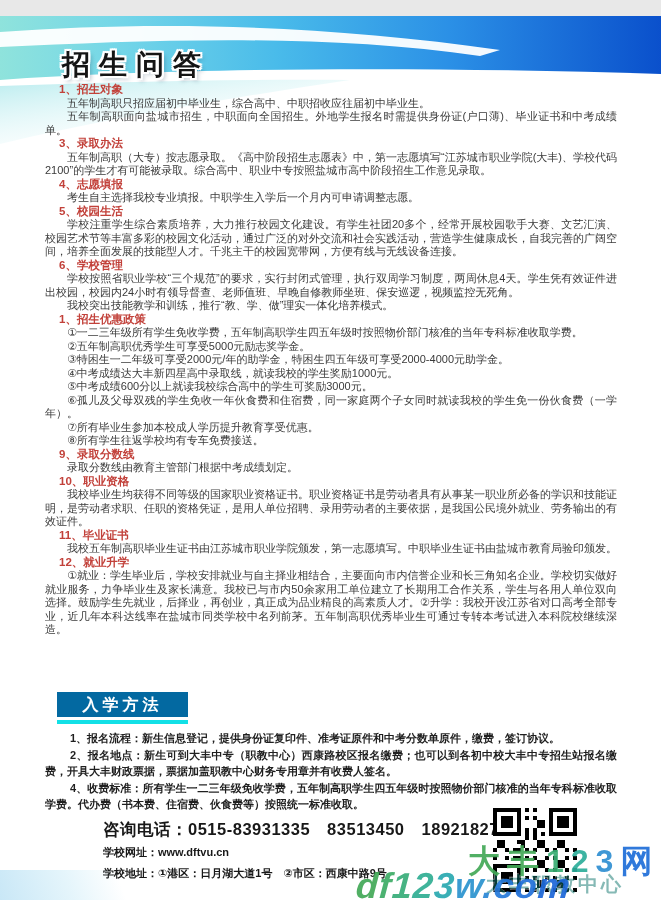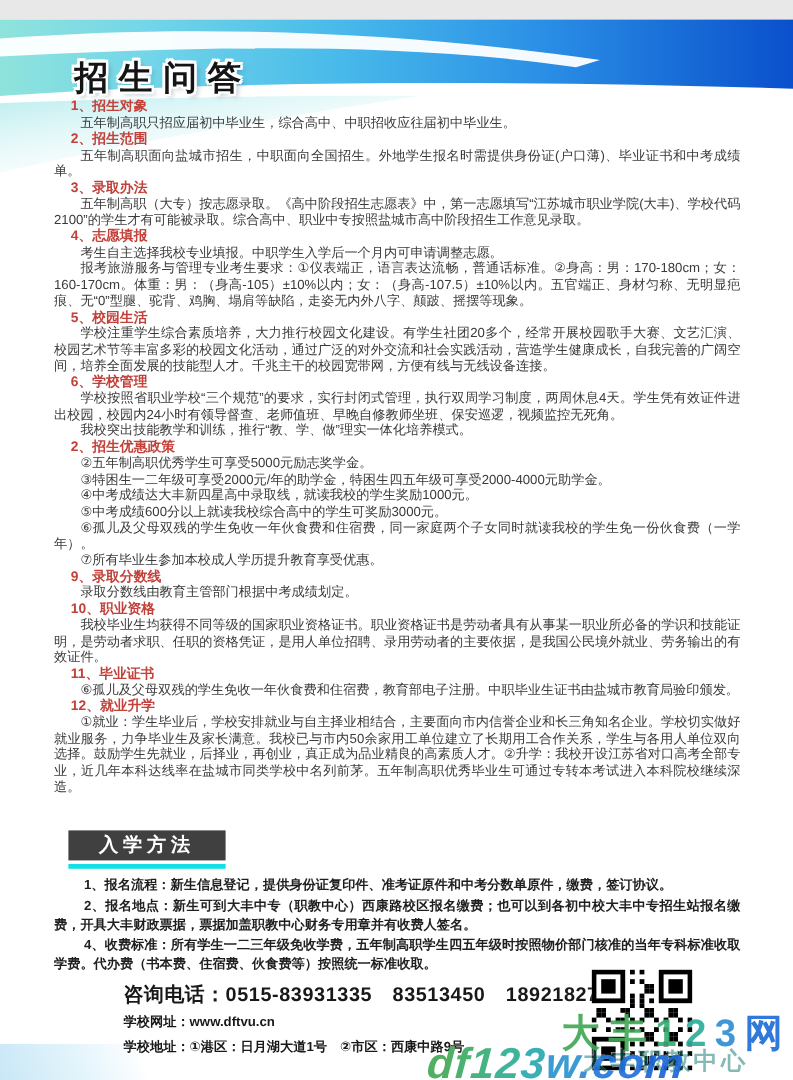--- a/index.html
+++ b/index.html
@@ -7,21 +7,21 @@
         font-family:"Liberation Sans","DejaVu Sans",sans-serif;}
   .header-svg{position:absolute;left:0;top:0;width:661px;height:190px;display:block;}
   .page-title{position:absolute;left:62px;top:30px;margin:0;font-size:28px;font-weight:900;
               letter-spacing:9px;color:#141414;
               text-shadow:-2px -2px 0 #fff,2px -2px 0 #fff,-2px 2px 0 #fff,2px 2px 0 #fff,
                           0 -2px 0 #fff,0 2px 0 #fff,-2px 0 0 #fff,2px 0 0 #fff,3px 3px 4px rgba(30,60,90,.35);}
   .qa{position:absolute;left:45px;top:67px;width:572px;height:602px;overflow:hidden;
       font-size:11px;line-height:13.5px;color:#3a3a3a;text-align:justify;}
   .qa-title{color:#c2413a;font-weight:bold;font-size:11.5px;padding-left:14px;}
   .qa p{margin:0;text-indent:22px;}
-  .banner{position:absolute;left:57px;top:676px;width:131px;height:25px;background:#404040;
+  .banner{position:absolute;left:57px;top:676px;width:131px;height:25px;background:#0369a1;
           color:#ffffff;font-size:16px;font-weight:bold;letter-spacing:4px;text-align:center;line-height:25px;}
   .banner-strip{position:absolute;left:57px;top:704px;width:131px;height:4px;background:#12e0e6;}
   .enroll{position:absolute;left:45px;top:714px;width:572px;font-size:11px;line-height:16.5px;
           color:#1f1f1f;text-align:justify;font-weight:bold;}
   .enroll p{margin:0;text-indent:25px;}
   .contact{position:absolute;left:103px;top:801px;color:#181818;font-weight:bold;}
   .contact-line{white-space:nowrap;}
   .phone-line{font-size:16.5px;height:25px;line-height:25px;letter-spacing:.5px;}
   .info-line{font-size:11px;height:21px;line-height:21px;}
   .qr{position:absolute;left:493px;top:792px;width:84px;height:84px;z-index:2;}
@@ -61,45 +61,45 @@
     <path d="M0,64 C160,52 420,50 661,58 L661,190 L0,190 Z" fill="#ffffff"></path>
 
     <path d="M0,70 C110,66 230,63 350,64 C230,82 110,102 0,128 Z" fill="url(#wash)"></path>
   </svg>
 
   <h1 class="page-title">招生问答</h1>
 
   <div class="qa" id="qa-list">
       <div class="qa-title">1、招生对象</div>
       <p>五年制高职只招应届初中毕业生，综合高中、中职招收应往届初中毕业生。</p>
-      <div class="qa-title">2、招生范围</div>
       <p>五年制高职面向盐城市招生，中职面向全国招生。外地学生报名时需提供身份证(户口薄)、毕业证书和中考成绩单。</p>
       <div class="qa-title">3、录取办法</div>
       <p>五年制高职（大专）按志愿录取。《高中阶段招生志愿表》中，第一志愿填写“江苏城市职业学院(大丰)、学校代码2100”的学生才有可能被录取。综合高中、职业中专按照盐城市高中阶段招生工作意见录取。</p>
       <div class="qa-title">4、志愿填报</div>
       <p>考生自主选择我校专业填报。中职学生入学后一个月内可申请调整志愿。</p>
-      <p>报考旅游服务与管理专业考生要求：①仪表端正，语言表达流畅，普通话标准。②身高：男：170-180cm；女：160-170cm。体重：男：（身高-105）±10%以内；女：（身高-107.5）±10%以内。五官端正、身材匀称、无明显疤痕、无“0”型腿、驼背、鸡胸、塌肩等缺陷，走姿无内外八字、颠跛、摇摆等现象。</p>
       <div class="qa-title">5、校园生活</div>
       <p>学校注重学生综合素质培养，大力推行校园文化建设。有学生社团20多个，经常开展校园歌手大赛、文艺汇演、校园艺术节等丰富多彩的校园文化活动，通过广泛的对外交流和社会实践活动，营造学生健康成长，自我完善的广阔空间，培养全面发展的技能型人才。千兆主干的校园宽带网，方便有线与无线设备连接。</p>
       <div class="qa-title">6、学校管理</div>
       <p>学校按照省职业学校“三个规范”的要求，实行封闭式管理，执行双周学习制度，两周休息4天。学生凭有效证件进出校园，校园内24小时有领导督查、老师值班、早晚自修教师坐班、保安巡逻，视频监控无死角。</p>
       <p>我校突出技能教学和训练，推行“教、学、做”理实一体化培养模式。</p>
-      <div class="qa-title">2、招生优惠政策</div>
+      <div class="qa-title">1、招生优惠政策</div>
+      <p>①一二三年级所有学生免收学费，五年制高职学生四五年级时按照物价部门核准的当年专科标准收取学费。</p>
       <p>②五年制高职优秀学生可享受5000元励志奖学金。</p>
       <p>③特困生一二年级可享受2000元/年的助学金，特困生四五年级可享受2000-4000元助学金。</p>
       <p>④中考成绩达大丰新四星高中录取线，就读我校的学生奖励1000元。</p>
       <p>⑤中考成绩600分以上就读我校综合高中的学生可奖励3000元。</p>
       <p>⑥孤儿及父母双残的学生免收一年伙食费和住宿费，同一家庭两个子女同时就读我校的学生免一份伙食费（一学年）。</p>
       <p>⑦所有毕业生参加本校成人学历提升教育享受优惠。</p>
+      <p>⑧所有学生往返学校均有专车免费接送。</p>
       <div class="qa-title">9、录取分数线</div>
       <p>录取分数线由教育主管部门根据中考成绩划定。</p>
       <div class="qa-title">10、职业资格</div>
       <p>我校毕业生均获得不同等级的国家职业资格证书。职业资格证书是劳动者具有从事某一职业所必备的学识和技能证明，是劳动者求职、任职的资格凭证，是用人单位招聘、录用劳动者的主要依据，是我国公民境外就业、劳务输出的有效证件。</p>
       <div class="qa-title">11、毕业证书</div>
-      <p>⑥孤儿及父母双残的学生免收一年伙食费和住宿费，教育部电子注册。中职毕业生证书由盐城市教育局验印颁发。</p>
+      <p>我校五年制高职毕业生证书由江苏城市职业学院颁发，第一志愿填写。中职毕业生证书由盐城市教育局验印颁发。</p>
       <div class="qa-title">12、就业升学</div>
       <p>①就业：学生毕业后，学校安排就业与自主择业相结合，主要面向市内信誉企业和长三角知名企业。学校切实做好就业服务，力争毕业生及家长满意。我校已与市内50余家用工单位建立了长期用工合作关系，学生与各用人单位双向选择。鼓励学生先就业，后择业，再创业，真正成为品业精良的高素质人才。②升学：我校开设江苏省对口高考全部专业，近几年本科达线率在盐城市同类学校中名列前茅。五年制高职优秀毕业生可通过专转本考试进入本科院校继续深造。</p>
     </div>
 
   <div class="banner">入学方法</div>
   <div class="banner-strip"></div>
 
   <div class="enroll" id="enroll-list">
       <p>1、报名流程：新生信息登记，提供身份证复印件、准考证原件和中考分数单原件，缴费，签订协议。</p>
       <p>2、报名地点：新生可到大丰中专（职教中心）西康路校区报名缴费；也可以到各初中校大丰中专招生站报名缴费，开具大丰财政票据，票据加盖职教中心财务专用章并有收费人签名。</p>

